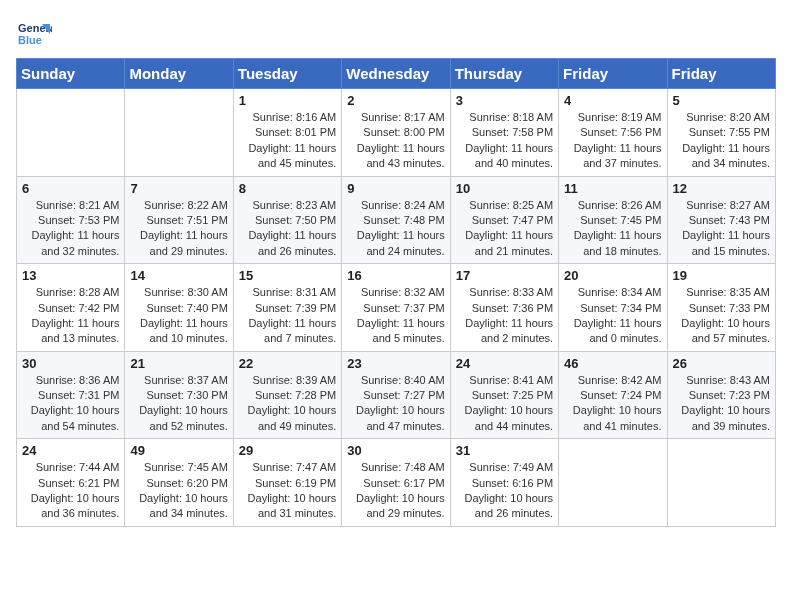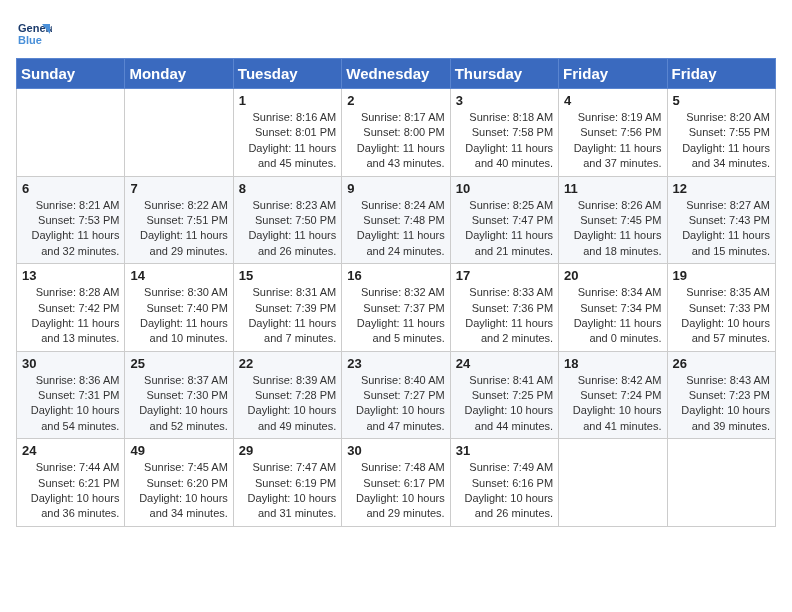--- a/index.html
+++ b/index.html
@@ -198,37 +198,37 @@
           <div class="day-number">19</div>
           <div class="day-info">Sunrise: 8:35 AM<br>Sunset: 7:33 PM<br>Daylight: 10 hours and 57 minutes.</div>
         </td>
       </tr>
       <tr>
         <td>
           <div class="day-number">30</div>
           <div class="day-info">Sunrise: 8:36 AM<br>Sunset: 7:31 PM<br>Daylight: 10 hours and 54 minutes.</div>
         </td>
         <td>
-          <div class="day-number">25</div>
+          <div class="day-number">21</div>
           <div class="day-info">Sunrise: 8:37 AM<br>Sunset: 7:30 PM<br>Daylight: 10 hours and 52 minutes.</div>
         </td>
         <td>
           <div class="day-number">22</div>
           <div class="day-info">Sunrise: 8:39 AM<br>Sunset: 7:28 PM<br>Daylight: 10 hours and 49 minutes.</div>
         </td>
         <td>
           <div class="day-number">23</div>
           <div class="day-info">Sunrise: 8:40 AM<br>Sunset: 7:27 PM<br>Daylight: 10 hours and 47 minutes.</div>
         </td>
         <td>
           <div class="day-number">24</div>
           <div class="day-info">Sunrise: 8:41 AM<br>Sunset: 7:25 PM<br>Daylight: 10 hours and 44 minutes.</div>
         </td>
         <td>
-          <div class="day-number">18</div>
+          <div class="day-number">46</div>
           <div class="day-info">Sunrise: 8:42 AM<br>Sunset: 7:24 PM<br>Daylight: 10 hours and 41 minutes.</div>
         </td>
         <td>
           <div class="day-number">26</div>
           <div class="day-info">Sunrise: 8:43 AM<br>Sunset: 7:23 PM<br>Daylight: 10 hours and 39 minutes.</div>
         </td>
       </tr>
       <tr>
         <td>
           <div class="day-number">24</div>

